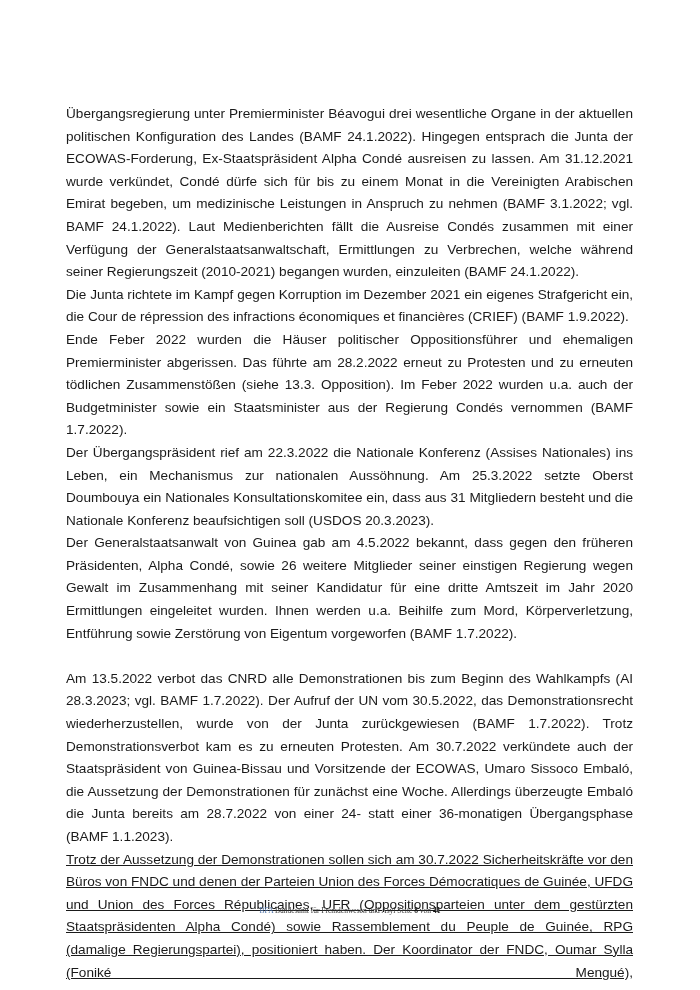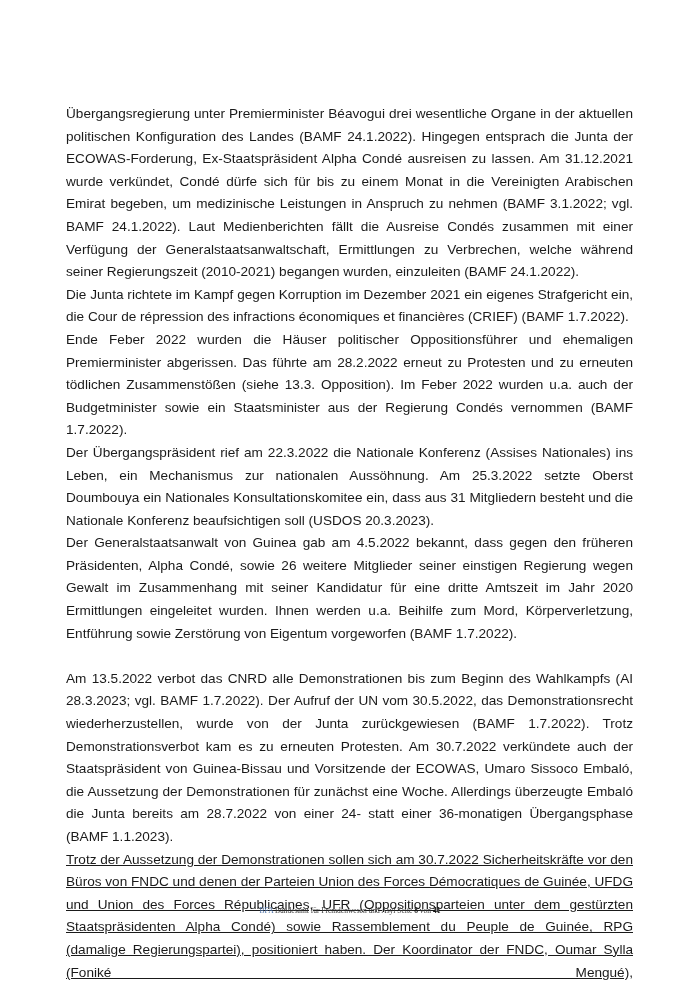--- a/index.html
+++ b/index.html
@@ -18,21 +18,21 @@
       font-size: 7.5px; color: #333333;
     }
     .footer .brand { color: #4a6fa5; }
     .footer b { font-weight: bold; color: #111; }
   </style>
 </head>
 <body>
 
 <div class="page">
   <p class="para">Übergangsregierung unter Premierminister Béavogui drei wesentliche Organe in der aktuellen politischen Konfiguration des Landes (BAMF 24.1.2022). Hingegen entsprach die Junta der ECOWAS-Forderung, Ex-Staatspräsident Alpha Condé ausreisen zu lassen. Am 31.12.2021 wurde verkündet, Condé dürfe sich für bis zu einem Monat in die Vereinigten Arabischen Emirat begeben, um medizinische Leistungen in Anspruch zu nehmen (BAMF 3.1.2022; vgl. BAMF 24.1.2022). Laut Medienberichten fällt die Ausreise Condés zusammen mit einer Verfügung der Generalstaatsanwaltschaft, Ermittlungen zu Verbrechen, welche während seiner Regierungszeit (2010-2021) begangen wurden, einzuleiten (BAMF 24.1.2022).</p>
-  <p class="para">Die Junta richtete im Kampf gegen Korruption im Dezember 2021 ein eigenes Strafgericht ein, die Cour de répression des infractions économiques et financières (CRIEF) (BAMF 1.7.2022).</p>
+  <p class="para">Die Junta richtete im Kampf gegen Korruption im Dezember 2021 ein eigenes Strafgericht ein, die Cour de répression des infractions économiques et financières (CRIEF) (BAMF 1.9.2022).</p>
   <p class="para">Ende Feber 2022 wurden die Häuser politischer Oppositionsführer und ehemaligen Premierminister abgerissen. Das führte am 28.2.2022 erneut zu Protesten und zu erneuten tödlichen Zusammenstößen (siehe 13.3. Opposition). Im Feber 2022 wurden u.a. auch der Budgetminister sowie ein Staatsminister aus der Regierung Condés vernommen (BAMF 1.7.2022).</p>
   <p class="para">Der Übergangspräsident rief am 22.3.2022 die Nationale Konferenz (Assises Nationales) ins Leben, ein Mechanismus zur nationalen Aussöhnung. Am 25.3.2022 setzte Oberst Doumbouya ein Nationales Konsultationskomitee ein, dass aus 31 Mitgliedern besteht und die Nationale Konferenz beaufsichtigen soll (USDOS 20.3.2023).</p>
   <p class="para">Der Generalstaatsanwalt von Guinea gab am 4.5.2022 bekannt, dass gegen den früheren Präsidenten, Alpha Condé, sowie 26 weitere Mitglieder seiner einstigen Regierung wegen Gewalt im Zusammenhang mit seiner Kandidatur für eine dritte Amtszeit im Jahr 2020 Ermittlungen eingeleitet wurden. Ihnen werden u.a. Beihilfe zum Mord, Körperverletzung, Entführung sowie Zerstörung von Eigentum vorgeworfen (BAMF 1.7.2022).</p>
   <div class="spacer"></div>
   <p class="para">Am 13.5.2022 verbot das CNRD alle Demonstrationen bis zum Beginn des Wahlkampfs (AI 28.3.2023; vgl. BAMF 1.7.2022). Der Aufruf der UN vom 30.5.2022, das Demonstrationsrecht wiederherzustellen, wurde von der Junta zurückgewiesen (BAMF 1.7.2022). Trotz Demonstrationsverbot kam es zu erneuten Protesten. Am 30.7.2022 verkündete auch der Staatspräsident von Guinea-Bissau und Vorsitzende der ECOWAS, Umaro Sissoco Embaló, die Aussetzung der Demonstrationen für zunächst eine Woche. Allerdings überzeugte Embaló die Junta bereits am 28.7.2022 von einer 24- statt einer 36-monatigen Übergangsphase (BAMF 1.1.2023).</p>
   <p class="para last-line-left" style="text-align-last: justify;">Trotz der Aussetzung der Demonstrationen sollen sich am 30.7.2022 Sicherheitskräfte vor den Büros von FNDC und denen der Parteien Union des Forces Démocratiques de Guinée, UFDG und Union des Forces Républicaines, UFR (Oppositionsparteien unter dem gestürzten Staatspräsidenten Alpha Condé) sowie Rassemblement du Peuple de Guinée, RPG (damalige Regierungspartei), positioniert haben. Der Koordinator der FNDC, Oumar Sylla (Foniké Mengué),</p>
 </div>
 
 <div class="footer">
   <span class="brand" style="color: rgb(74, 111, 165);">BFA</span>

